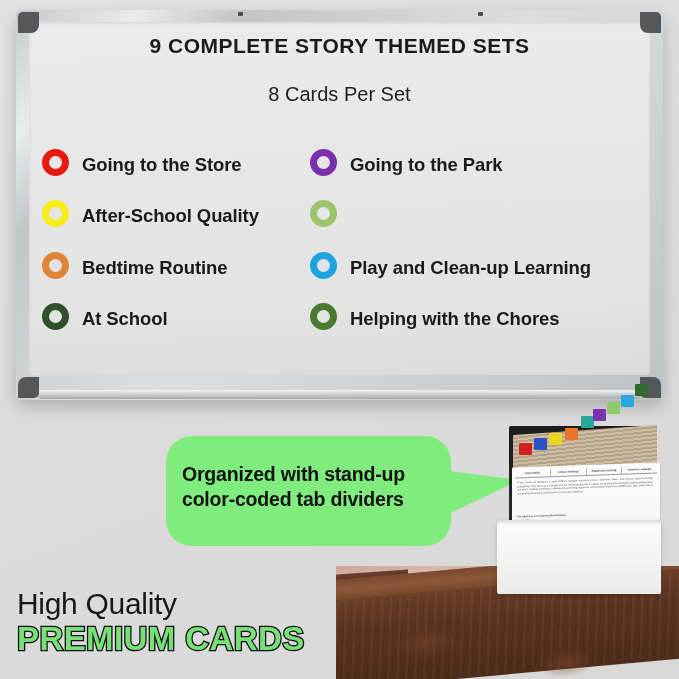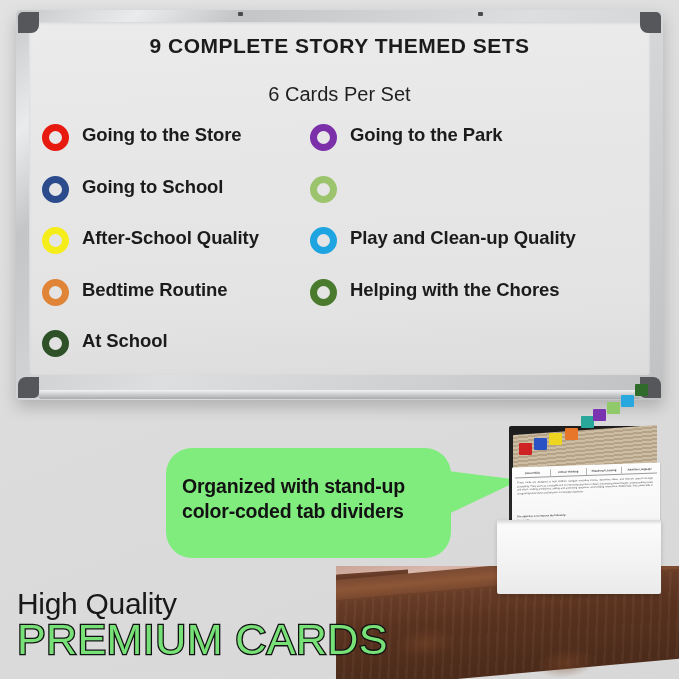--- a/index.html
+++ b/index.html
@@ -158,42 +158,42 @@
   .cols {
     position: absolute;
     left: 26px; top: 114px;
     width: 600px;
   }
   .col-left  { position: absolute; left: 0;     top: 0; width: 268px; }
   .col-right { position: absolute; left: 268px; top: 0; width: 332px; }
 
   .set-item {
     display: flex;
-    align-items: flex-start;
+    align-items: flex-end;
     height: 51.5px;
   }
   .ring {
     width: 27px; height: 27px;
     border-radius: 50%;
     flex: 0 0 27px;
     background: transparent;
     margin-right: 13px;
   }
   .set-label {
     font-size: 18.5px;
     font-weight: 600;
     color: #1b1b1b;
     white-space: nowrap;
     letter-spacing: -0.1px;
   }
 
   
   .bubble {
     position: absolute;
-    left: 166px; top: 448px;
+    left: 166px; top: 436px;
     width: 285px; height: 110px;
     background: #80ec7e;
     border-radius: 26px;
     z-index: 5;
   }
   .bubble-text {
     position: absolute;
     left: 16px; top: 26px;
     width: 258px;
     font-size: 19.5px;
@@ -316,22 +316,22 @@
     z-index: 8;
   }
   .promo-hq {
     font-size: 30px;
     font-weight: 400;
     color: #181818;
     letter-spacing: -0.3px;
     line-height: 32px;
   }
   .promo-pc {
-    font-size: 43px;
-    font-weight: 400;
+    font-size: 33px;
+    font-weight: 700;
     line-height: 38px;
     letter-spacing: 0.4px;
     color: #77e077;
     -webkit-text-stroke: 2.6px #111;
     paint-order: stroke fill;
   }
 </style>
 </head>
 <body>
 
@@ -352,33 +352,29 @@
     <div class="board-face"></div>
     <div class="frame-corner fc-tl"></div>
     <div class="frame-corner fc-tr"></div>
     <div class="frame-corner fc-bl"></div>
     <div class="frame-corner fc-br"></div>
     <div class="tray"></div>
     <div class="tray-screw" style="left:222px;"></div>
     <div class="tray-screw" style="left:462px;"></div>
 
     <div class="board-title">9 COMPLETE STORY THEMED SETS</div>
-    <div class="board-sub">6 Cards Per Set</div>
+    <div class="board-sub">8 Cards Per Set</div>
 
     <div class="cols">
       <div class="col-left" id="col-left">
           <div class="set-item">
             <div class="ring" style="border: 7.5px solid rgb(232, 25, 15);"></div>
             <div class="set-label">Going to the Store</div>
           </div>
           <div class="set-item">
-            <div class="ring" style="border: 7.5px solid rgb(43, 75, 140);"></div>
-            <div class="set-label">Going to School</div>
-          </div>
-          <div class="set-item">
             <div class="ring" style="border: 7.5px solid rgb(245, 237, 26);"></div>
             <div class="set-label">After-School Quality</div>
           </div>
           <div class="set-item">
             <div class="ring" style="border: 7.5px solid rgb(224, 132, 56);"></div>
             <div class="set-label">Bedtime Routine</div>
           </div>
           <div class="set-item">
             <div class="ring" style="border: 7.5px solid rgb(47, 81, 40);"></div>
             <div class="set-label">At School</div>
@@ -387,21 +383,21 @@
       <div class="col-right" id="col-right">
           <div class="set-item">
             <div class="ring" style="border: 7.5px solid rgb(123, 47, 168);"></div>
             <div class="set-label">Going to the Park</div>
           </div>
           <div class="set-item">
             <div class="ring" style="border: 7.5px solid rgb(155, 196, 108);"></div>
           </div>
           <div class="set-item">
             <div class="ring" style="border: 7.5px solid rgb(30, 164, 224);"></div>
-            <div class="set-label">Play and Clean-up Quality</div>
+            <div class="set-label">Play and Clean-up Learning</div>
           </div>
           <div class="set-item">
             <div class="ring" style="border: 7.5px solid rgb(74, 122, 46);"></div>
             <div class="set-label">Helping with the Chores</div>
           </div>
         </div>
     </div>
   </div>
 
   <div class="bubble-tail"></div>

